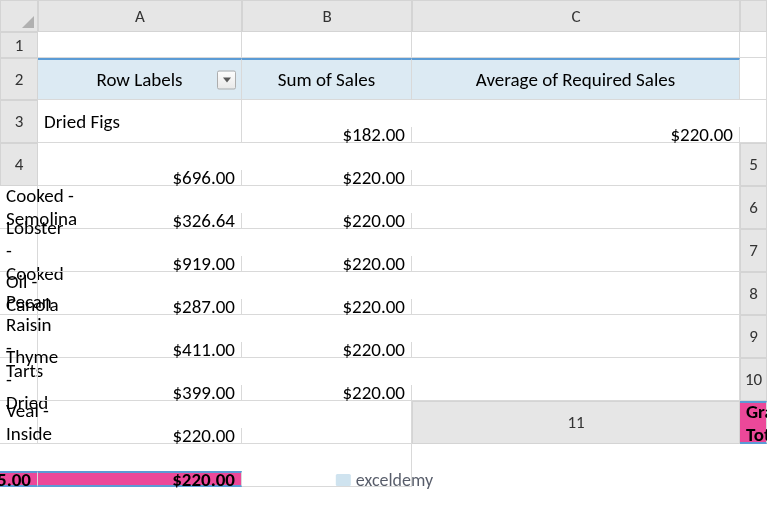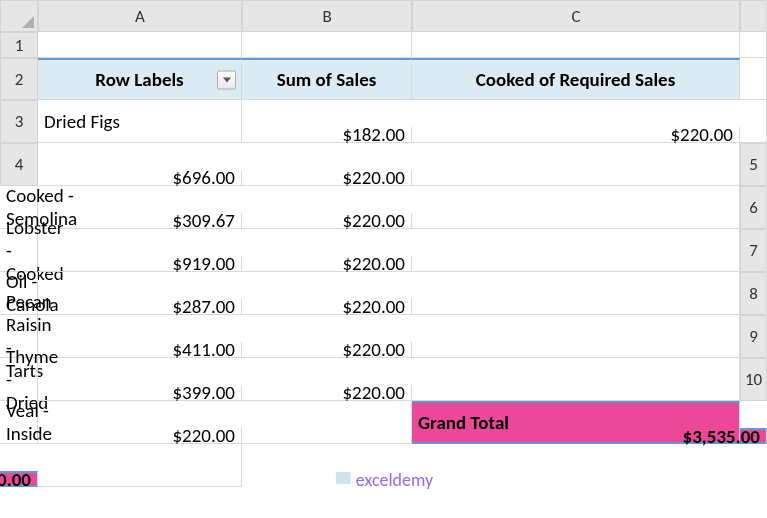--- a/index.html
+++ b/index.html
@@ -44,21 +44,21 @@
   .cell {
     border-right: 1px solid #d9d9d9;
     border-bottom: 1px solid #d9d9d9;
     display: flex;
     align-items: center;
     padding: 0 6px;
   }
   .hdr {
     background: #dceaf3;
     border-top: 2px solid #5b9bd5;
-    font-weight: bold;
+    font-weight: normal;
     font-size: 19px;
   }
   .hdr.a { justify-content: center; position: relative; }
   .hdr.b { justify-content: center; }
   .hdr.c { justify-content: center; }
   .filter-btn {
     position: absolute;
     right: 5px;
     top: 50%;
     transform: translateY(-50%);
@@ -90,24 +90,24 @@
     border-right: 1px solid #d9d9d9;
     border-bottom: 1px solid #d9d9d9;
     background: #fff;
   }
   .watermark {
     position: absolute;
     left: 50%;
     top: 480px;
     transform: translate(-50%, -50%);
     font-size: 18px;
-    color: #6d28d9;
+    color: #0f172a;
     opacity: 0.7;
     display: flex;
-    align-items: flex-start;
+    align-items: center;
     gap: 4px;
     pointer-events: none;
     z-index: 5;
   }
   .watermark svg { width: 18px; height: 18px; opacity: 0.7; }
 </style>
 </head>
 <body>
 
 <div class="sheet">
@@ -124,37 +124,37 @@
   <div class="cell"></div>
   <div class="cell"></div>
   <div class="col-d"></div>
 
   <div class="rowhdr">2</div>
   <div class="cell hdr a">
     <span>Row Labels</span>
     <span class="filter-btn"></span>
   </div>
   <div class="cell hdr b">Sum of Sales</div>
-  <div class="cell hdr c">Cooked of Required Sales</div>
+  <div class="cell hdr c">Average of Required Sales</div>
   <div class="col-d"></div>
 
   <div class="rowhdr">3</div>
   <div class="cell label">Dried Figs</div>
   <div class="cell num">$182.00</div>
   <div class="cell num">$220.00</div>
   <div class="col-d"></div>
 
   <div class="rowhdr">4</div>
   <div class="cell num">$696.00</div>
   <div class="cell num">$220.00</div>
   <div class="col-d"></div>
 
   <div class="rowhdr">5</div>
   <div class="cell label">Cooked - Semolina</div>
-  <div class="cell num">$309.67</div>
+  <div class="cell num">$326.64</div>
   <div class="cell num">$220.00</div>
   <div class="col-d"></div>
 
   <div class="rowhdr">6</div>
   <div class="cell label">Lobster - Cooked</div>
   <div class="cell num">$919.00</div>
   <div class="cell num">$220.00</div>
   <div class="col-d"></div>
 
   <div class="rowhdr">7</div>
@@ -173,20 +173,21 @@
   <div class="cell label">Thyme - Dried</div>
   <div class="cell num">$399.00</div>
   <div class="cell num">$220.00</div>
   <div class="col-d"></div>
 
   <div class="rowhdr">10</div>
   <div class="cell label">Veal - Inside</div>
   <div class="cell num">$220.00</div>
   <div class="col-d"></div>
 
+  <div class="rowhdr">11</div>
   <div class="cell total label">Grand Total</div>
   <div class="cell total num">$3,535.00</div>
   <div class="cell total num">$220.00</div>
   <div class="col-d"></div>
 
 </div>
 
 <div class="watermark">
   <svg viewBox="0 0 24 24" fill="#9ec7e0">
       <rect x="2" y="4" width="20" height="16" rx="2"></rect>

